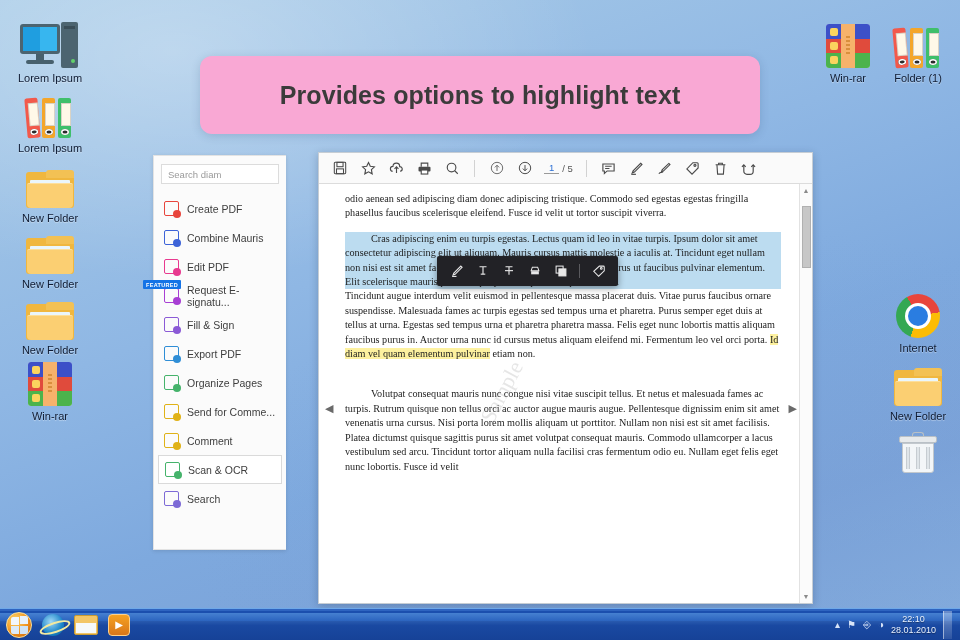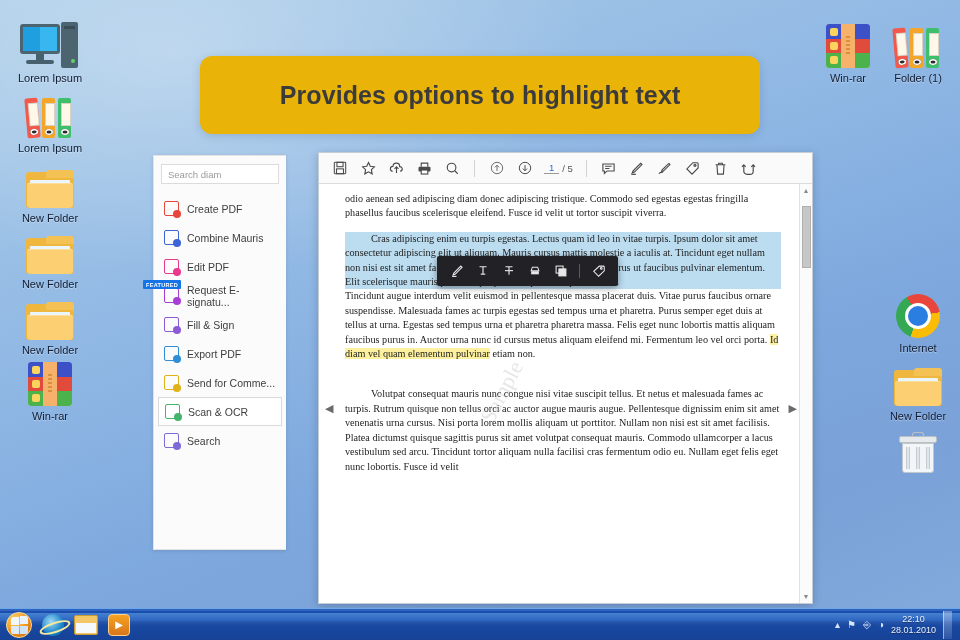--- a/index.html
+++ b/index.html
@@ -69,21 +69,21 @@
   .trash{ position:relative; width:38px; height:44px;}
   .trash .lid{ position:absolute; left:0; top:6px; width:38px; height:7px; background:#e7eaec; border:1px solid #b9c0c6; border-radius:2px;}
   .trash .handle{ position:absolute; left:13px; top:2px; width:12px; height:5px; border:1px solid #b9c0c6; border-bottom:none; border-radius:3px 3px 0 0;}
   .trash .body{ position:absolute; left:3px; top:13px; width:32px; height:30px; background:#f3f6f8; border:1px solid #c2c8cd; border-radius:0 0 3px 3px;
      display:flex; justify-content:space-around; align-items:center;}
   .trash .body i{ width:4px; height:22px; background:#dfe5e9; border-left:1px solid #c6ccd1; border-right:1px solid #c6ccd1;}
 
   
   #banner{
     position:absolute; left:200px; top:56px; width:560px; height:78px;
-    background:#eab308; border-radius:12px;
+    background:#f9a8d4; border-radius:12px;
     display:flex; align-items:center; justify-content:center;
     box-shadow:0 2px 10px rgba(30,60,100,.18);
   }
   #banner .txt{ font-size:25px; font-weight:bold; color:#3b3b3b; letter-spacing:.1px;}
 
   
   #tools{
     position:absolute; left:153px; top:155px; width:133px; height:395px;
     background:#fbfbfb; border:1px solid #e3e3e3; border-right:none;
     box-shadow:0 1px 4px rgba(0,0,0,.12);
@@ -358,24 +358,36 @@
         </span>
       <span>Fill &amp; Sign</span>
     </div>
     <div class="tool-row">
       <span class="tool-ico" style="color:#2f8ed6">
           <span class="tl"></span>
         </span>
       <span>Export PDF</span>
     </div>
     <div class="tool-row">
+      <span class="tool-ico" style="color:#45b36b">
+          <span class="tl"></span>
+        </span>
+      <span>Organize Pages</span>
+    </div>
+    <div class="tool-row">
       <span class="tool-ico" style="color:#e0b217">
           <span class="tl"></span>
         </span>
       <span>Send for Comme...</span>
+    </div>
+    <div class="tool-row">
+      <span class="tool-ico" style="color:#e0b217">
+          <span class="tl"></span>
+        </span>
+      <span>Comment</span>
     </div>
     <div class="tool-row sel">
       <span class="tool-ico" style="color:#45b36b">
           <span class="tl"></span>
         </span>
       <span>Scan &amp; OCR</span>
     </div>
     <div class="tool-row">
       <span class="tool-ico" style="color:#7d6ad6">
           <span class="tl"></span>

